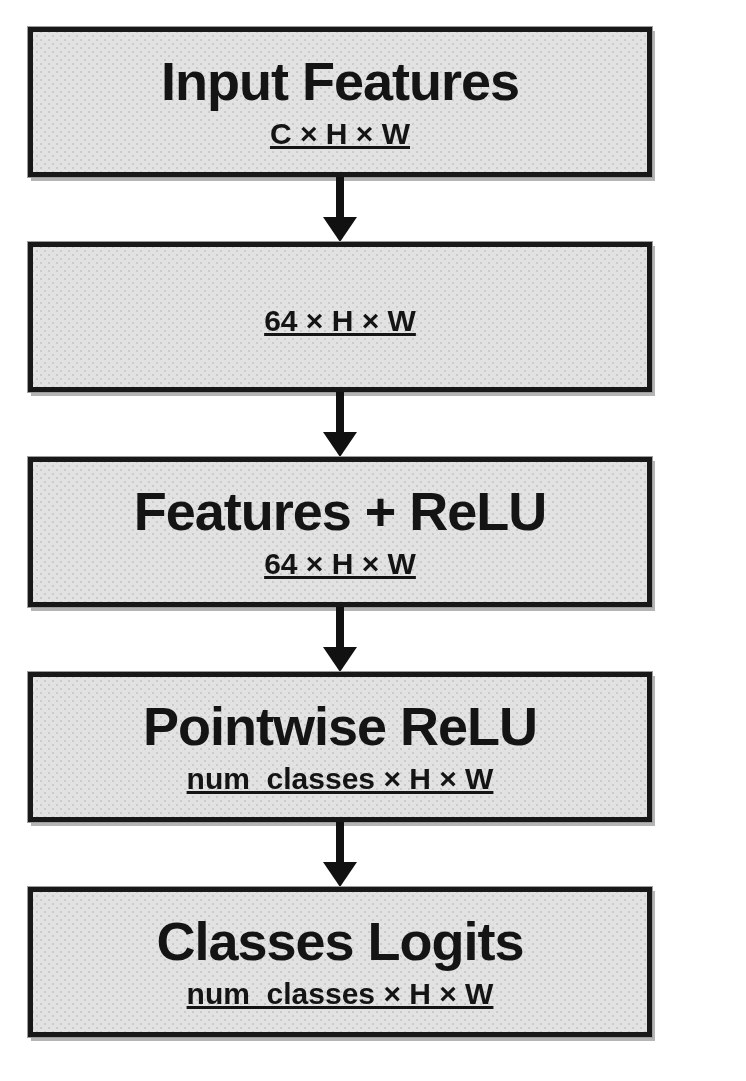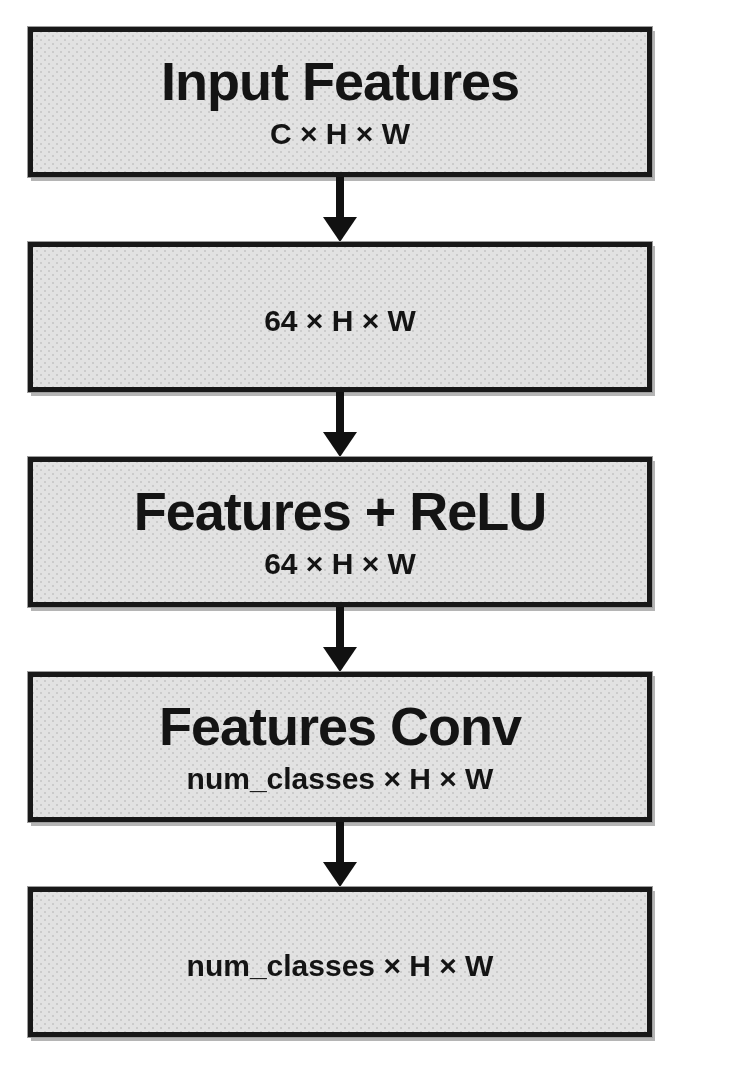--- a/index.html
+++ b/index.html
@@ -45,20 +45,21 @@
     letter-spacing: -1px;
     color: #141414;
     white-space: nowrap;
   }
   .node-subtitle {
     margin-top: 8px;
     font-size: 30px;
     font-weight: 700;
     color: #141414;
     white-space: nowrap;
+    text-decoration: underline;
   }
   .arrow {
     flex: 0 0 65px;
     height: 65px;
     display: flex;
     flex-direction: column;
     align-items: center;
   }
   .arrow-stem {
     width: 8px;
@@ -102,26 +103,27 @@
     <div class="node-title">Features + ReLU</div>
     <div class="node-subtitle">64 × H × W</div>
   </div>
 
   <div class="arrow">
     <div class="arrow-stem"></div>
     <div class="arrow-head"></div>
   </div>
 
   <div class="node">
-    <div class="node-title">Features Conv</div>
+    <div class="node-title">Pointwise ReLU</div>
     <div class="node-subtitle">num_classes × H × W</div>
   </div>
 
   <div class="arrow">
     <div class="arrow-stem"></div>
     <div class="arrow-head"></div>
   </div>
 
   <div class="node">
+    <div class="node-title">Classes Logits</div>
     <div class="node-subtitle">num_classes × H × W</div>
   </div>
 
 </div>
 
 </body></html>

